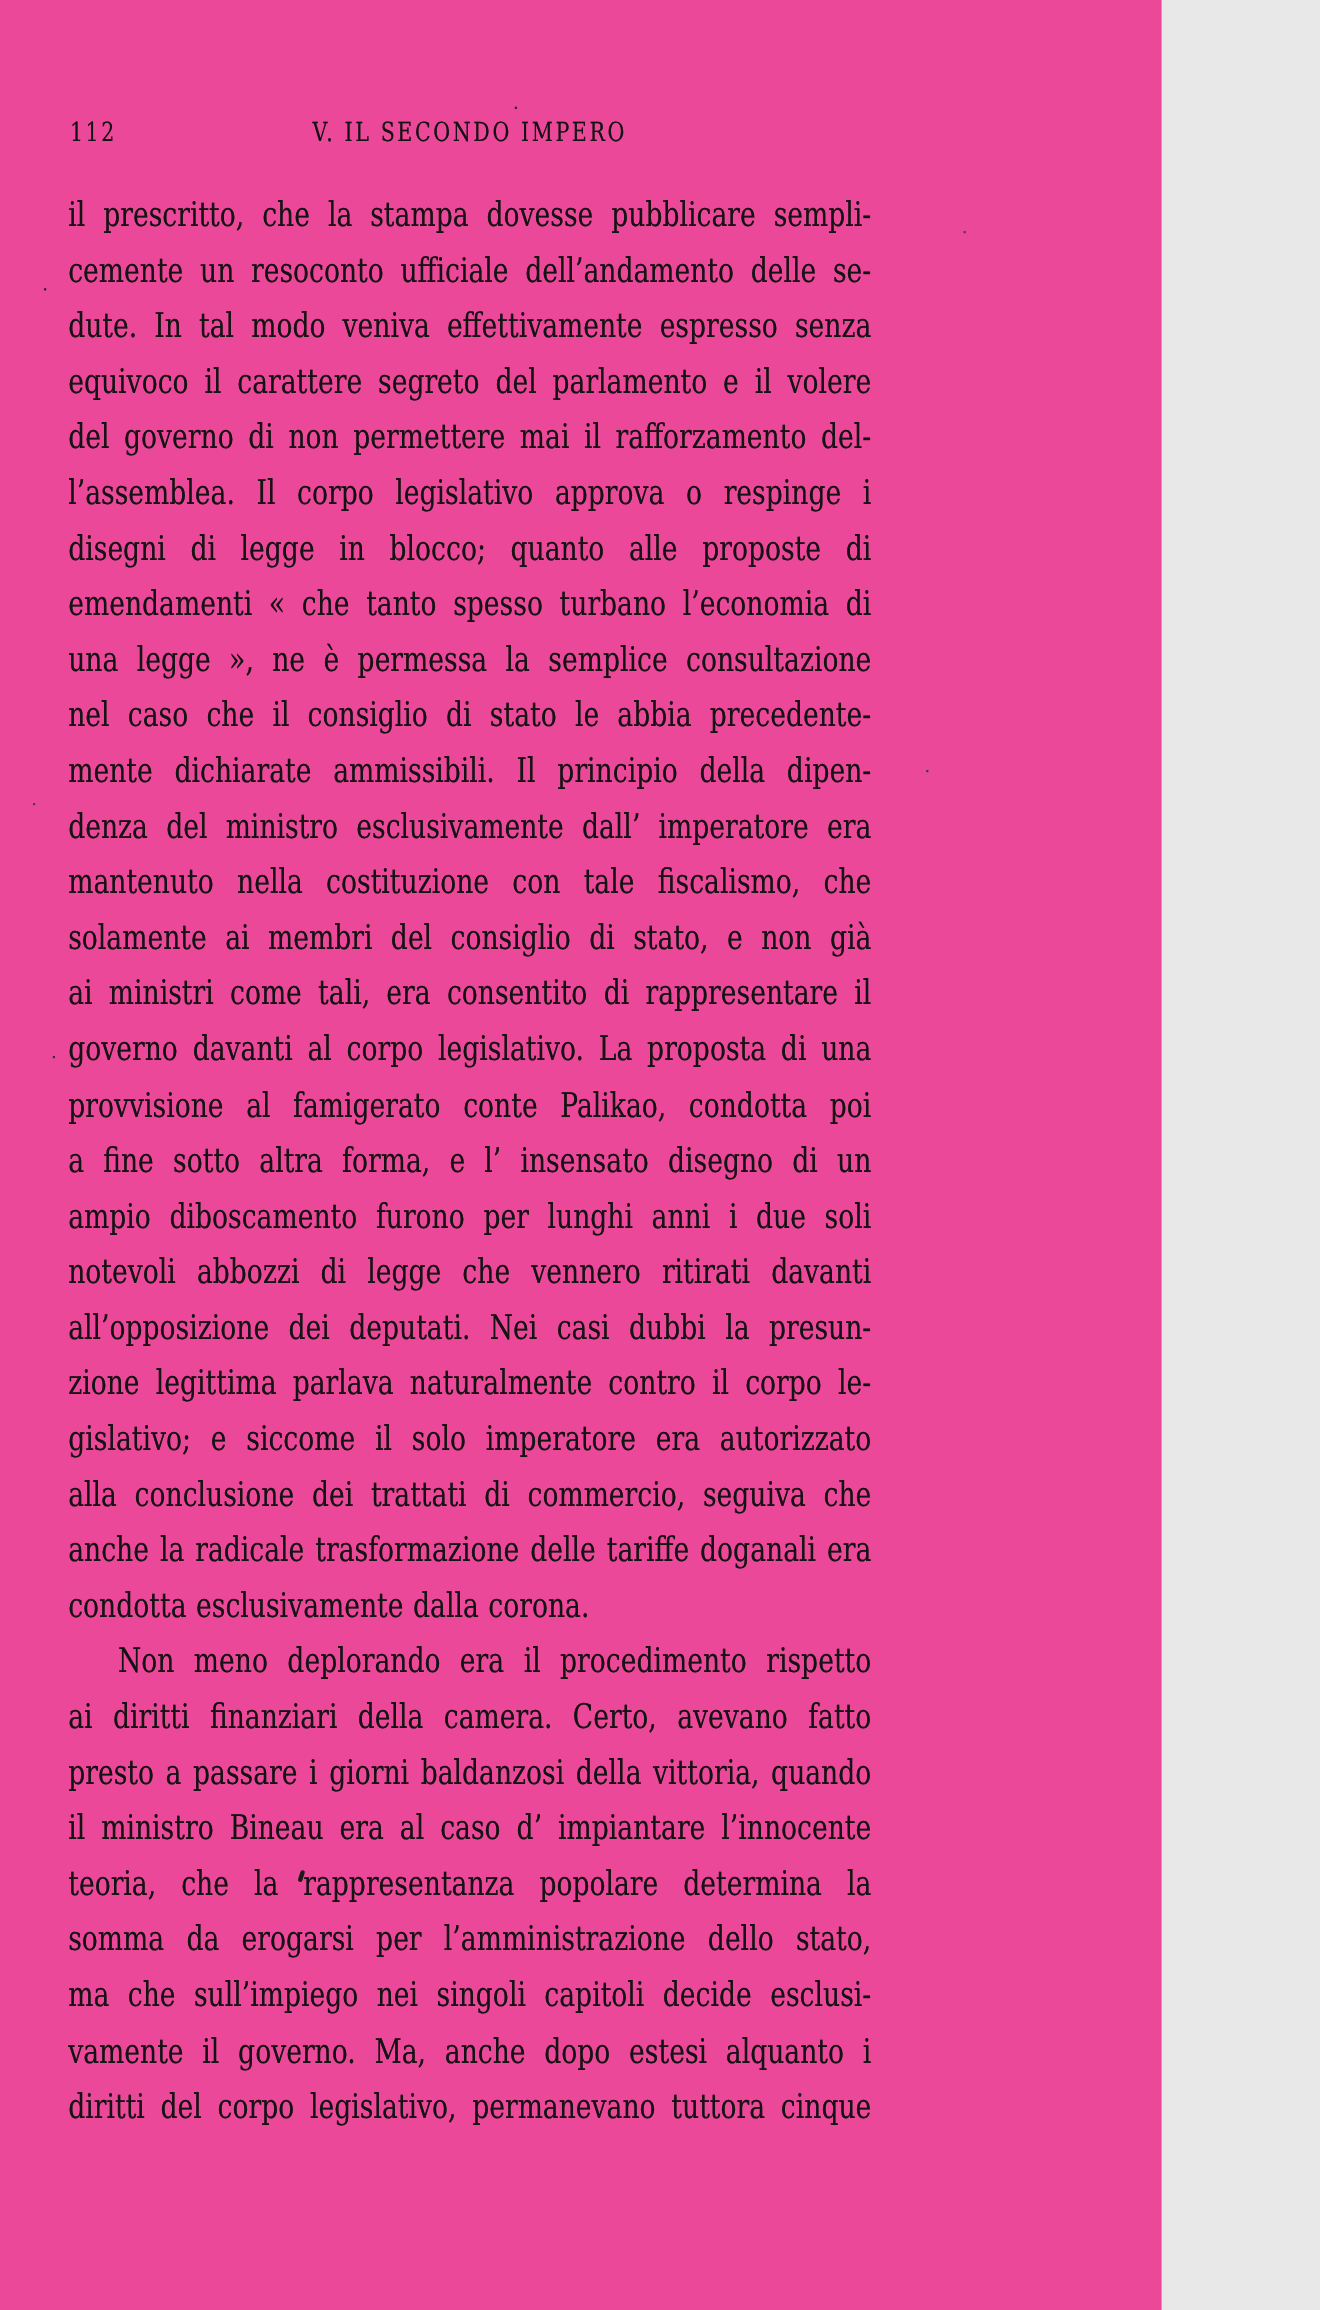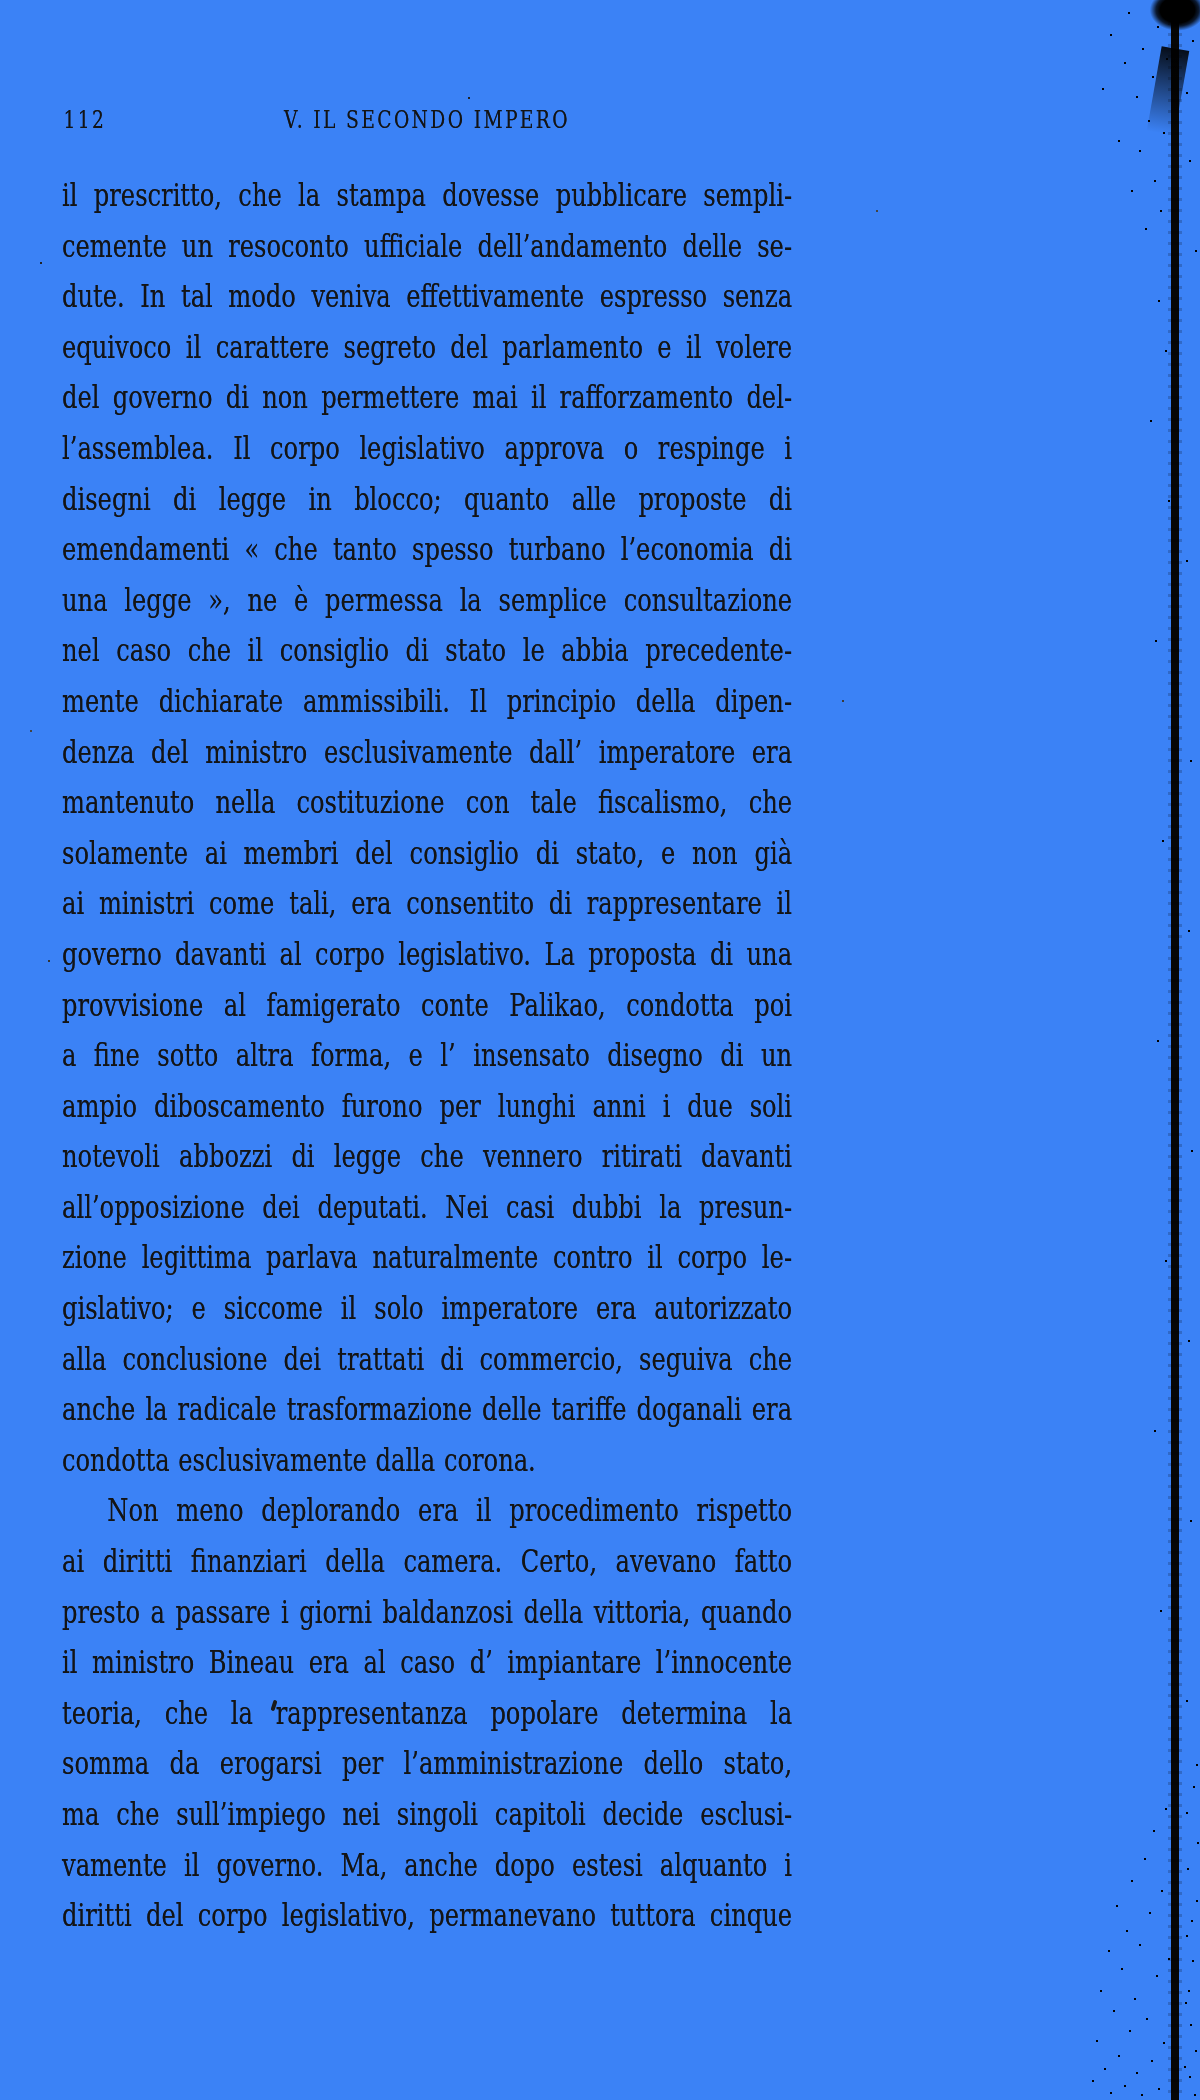--- a/index.html
+++ b/index.html
@@ -1,20 +1,20 @@
 <!DOCTYPE html>
 <html><head>
 <meta charset="utf-8">
 <style>
   html, body { margin: 0; padding: 0; background: #e8e8e8; }
   .page {
     position: relative;
-    width: 1200px;
+    width: 1056px;
     height: 2100px;
-    background: #3b82f6;
+    background: #ec4899;
     overflow: hidden;
     font-family: "DejaVu Serif", "Liberation Serif", serif;
     color: #141414;
   }
   
   .content {
     position: absolute;
     left: 62px;
     top: 106px;
     width: 936px;

